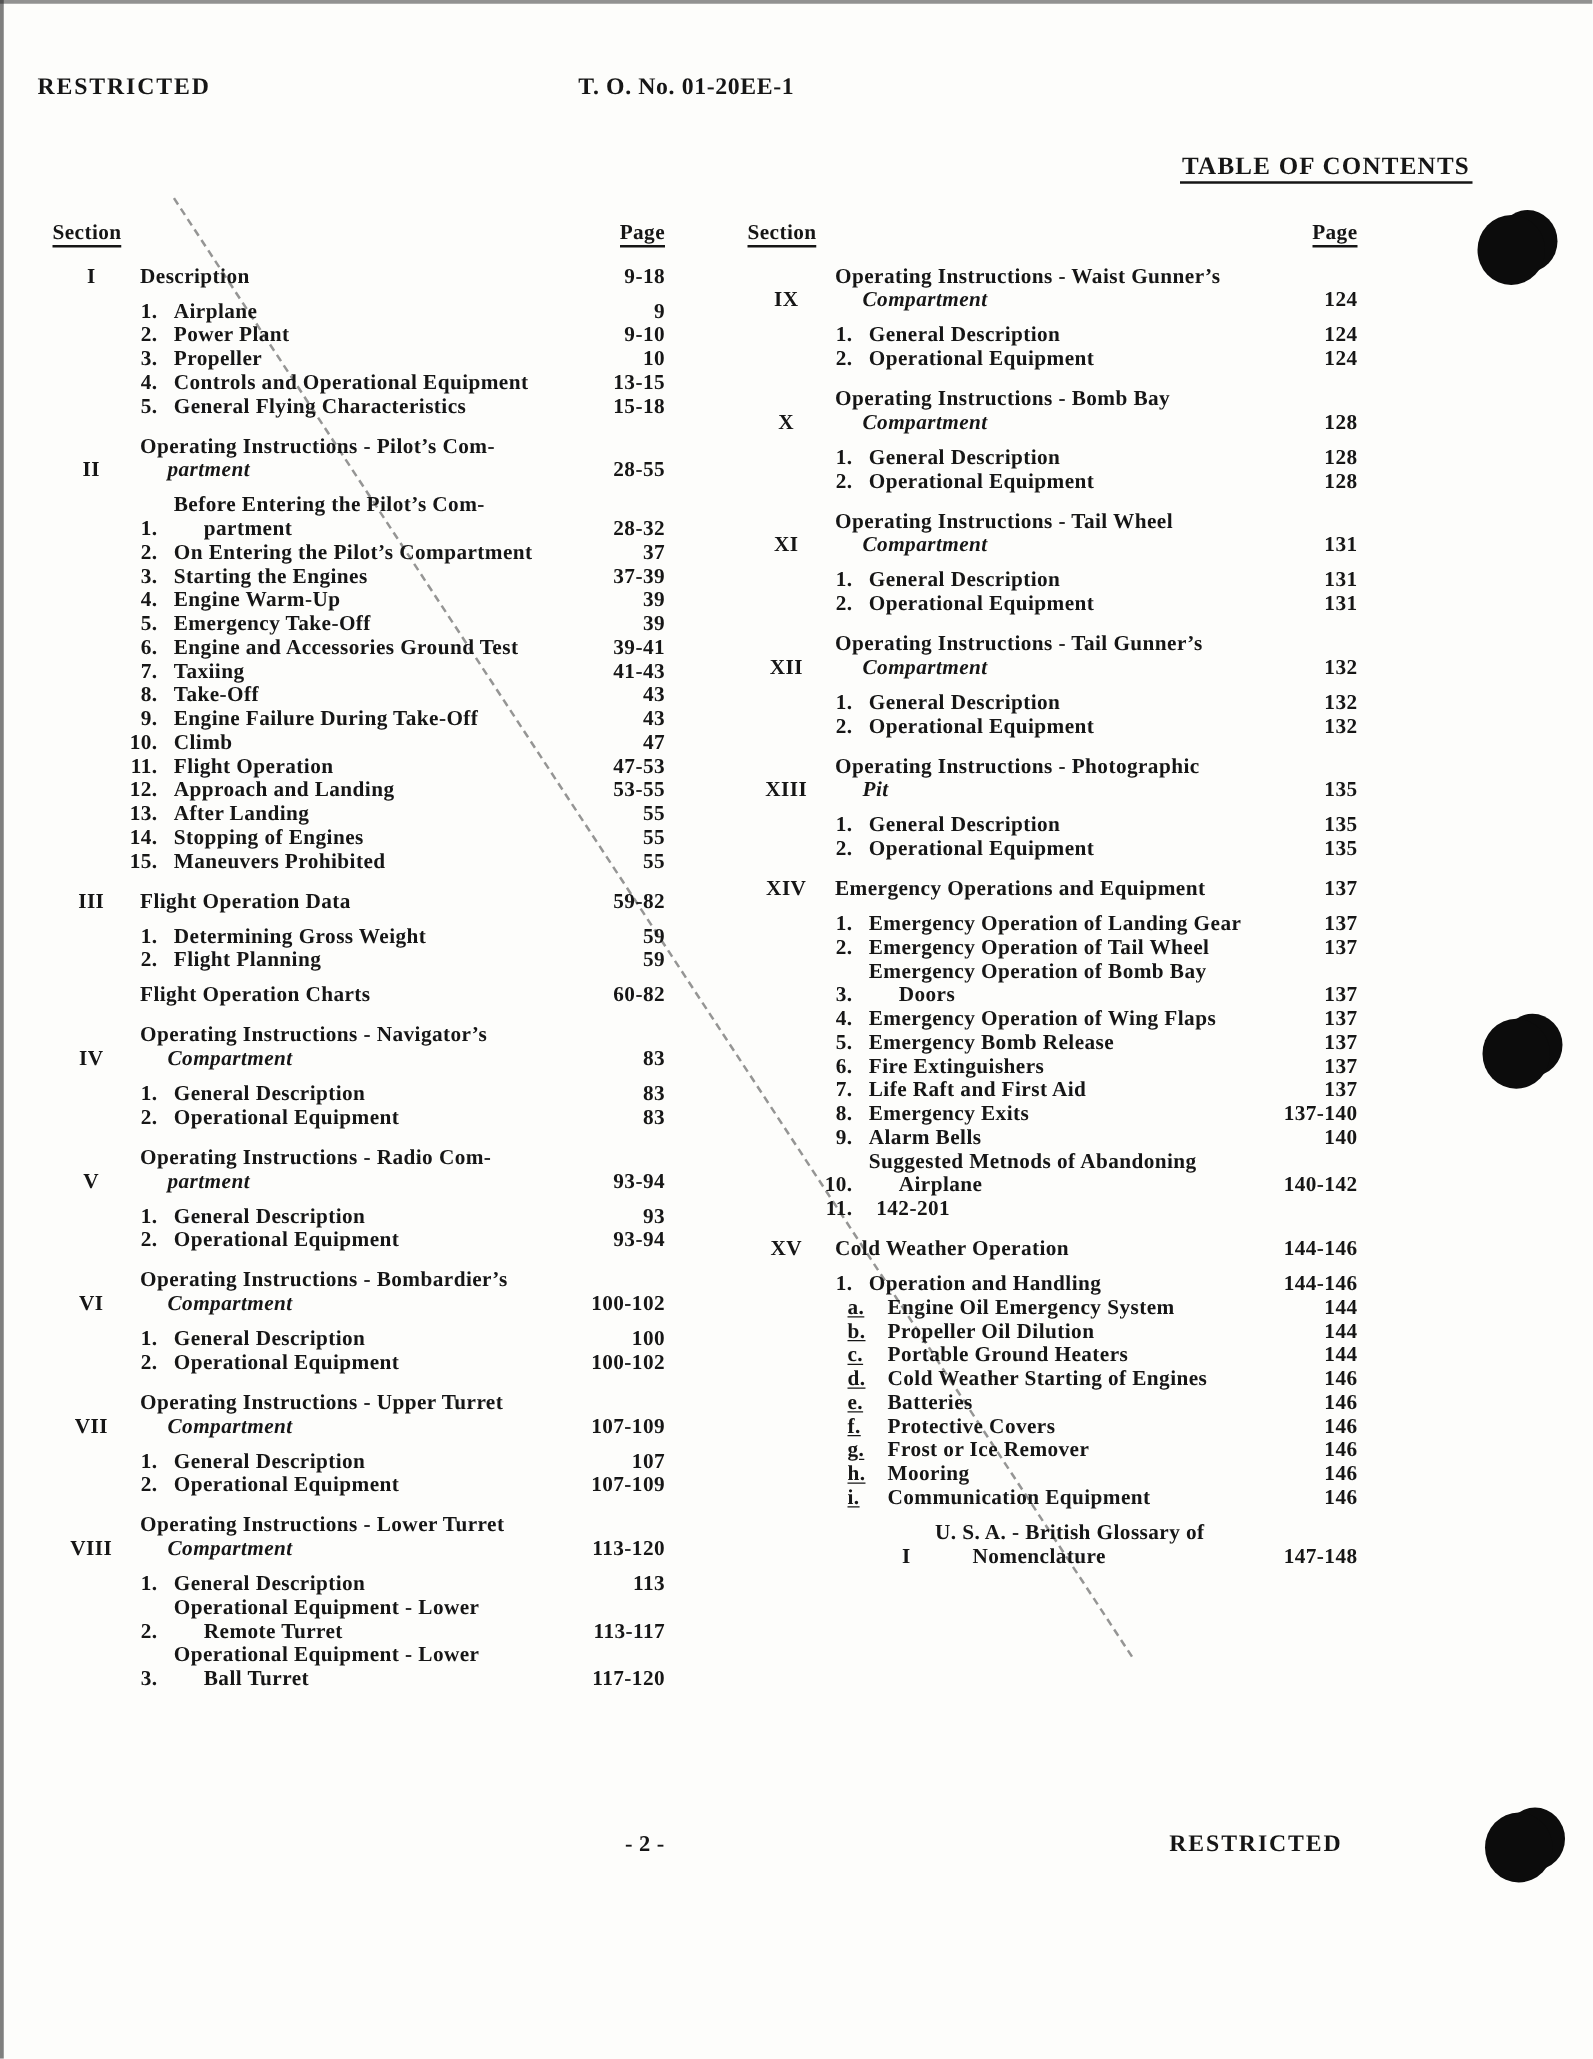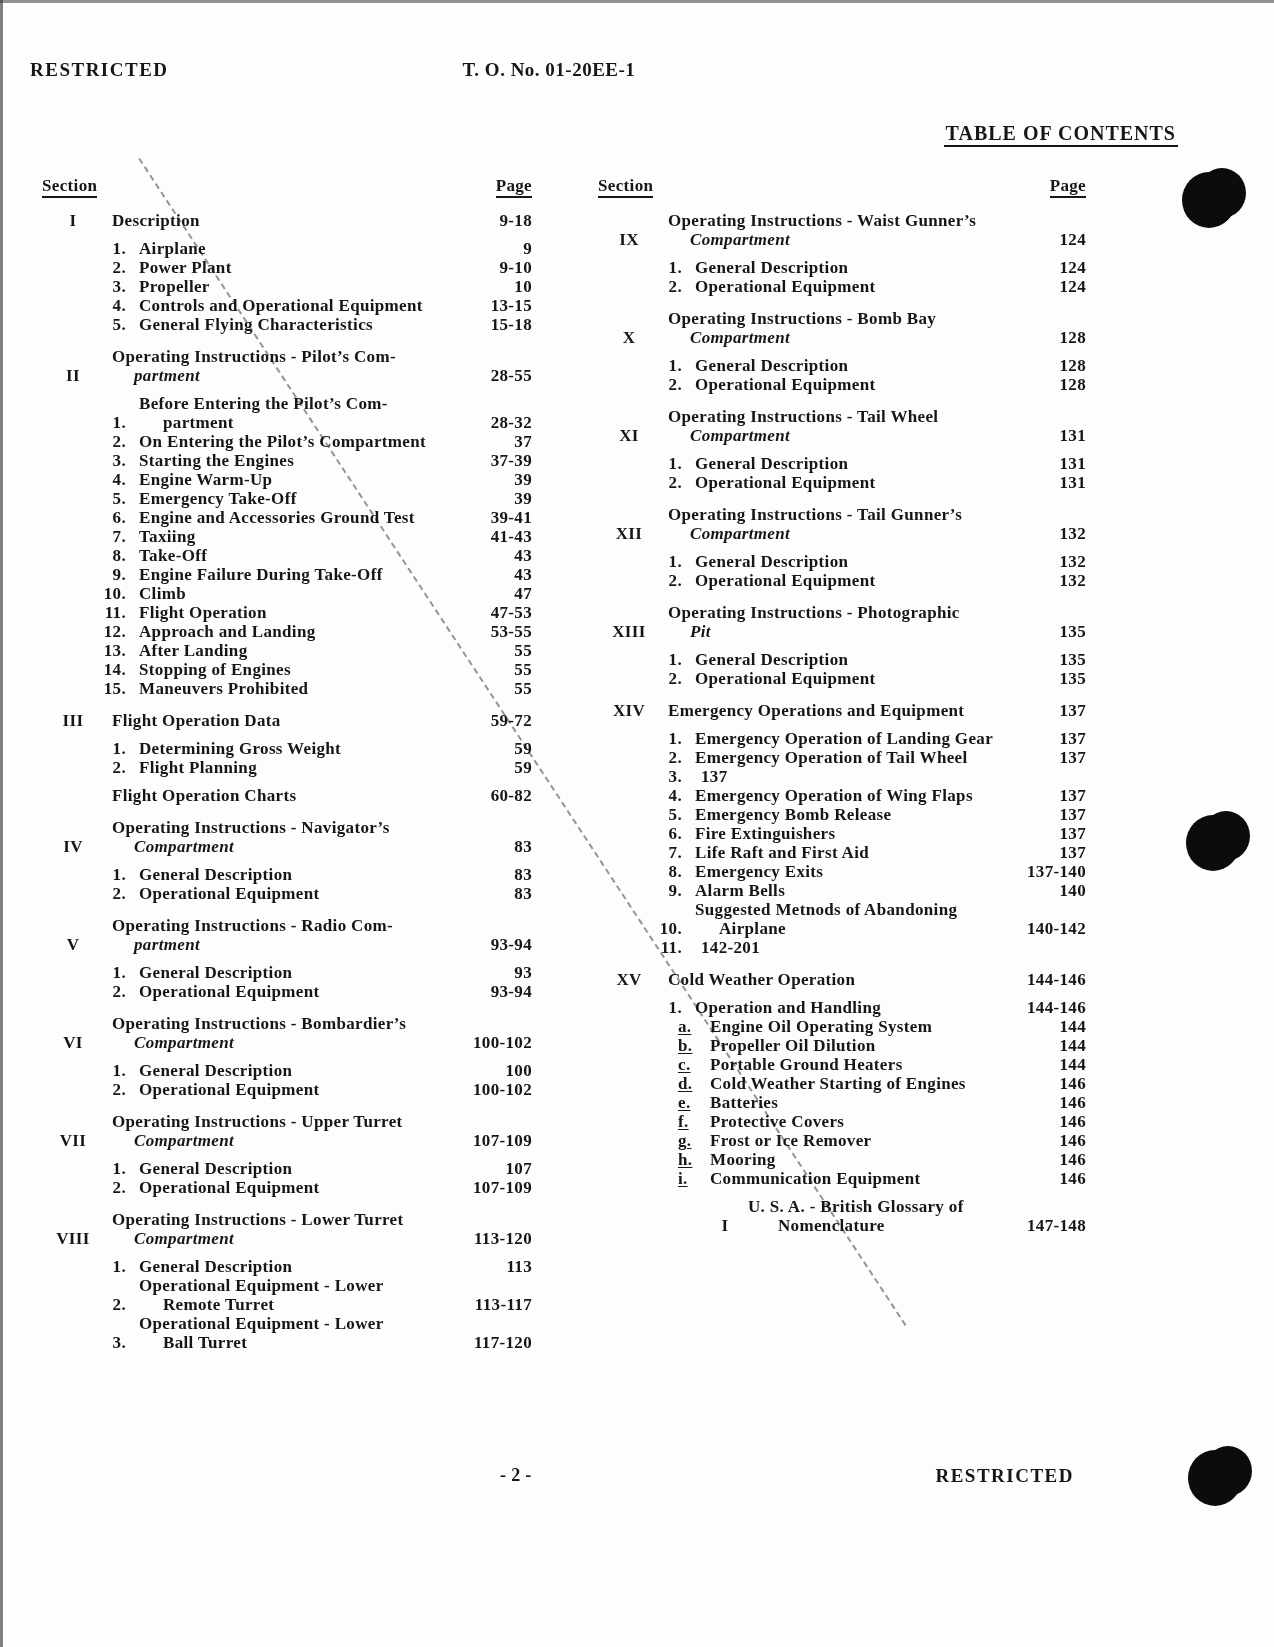--- a/index.html
+++ b/index.html
@@ -250,21 +250,21 @@
         <span class="text">
           <span class="line">Maneuvers Prohibited</span>
         </span>
         <span class="page">55</span>
       </div>
       <div class="row section">
         <span class="label">III</span>
         <span class="text">
           <span class="line">Flight Operation Data</span>
         </span>
-        <span class="page">59-72</span>
+        <span class="page">59-82</span>
       </div>
       <div class="row item first">
         <span class="label">1.</span>
         <span class="text">
           <span class="line">Determining Gross Weight</span>
         </span>
         <span class="page">59</span>
       </div>
       <div class="row item">
         <span class="label">2.</span>
@@ -530,20 +530,24 @@
       </div>
       <div class="row item">
         <span class="label">2.</span>
         <span class="text">
           <span class="line">Emergency Operation of Tail Wheel</span>
         </span>
         <span class="page">137</span>
       </div>
       <div class="row item">
         <span class="label">3.</span>
+        <span class="text">
+          <span class="line">Emergency Operation of Bomb Bay</span>
+          <span class="line">Doors</span>
+        </span>
         <span class="page">137</span>
       </div>
       <div class="row item">
         <span class="label">4.</span>
         <span class="text">
           <span class="line">Emergency Operation of Wing Flaps</span>
         </span>
         <span class="page">137</span>
       </div>
       <div class="row item">
@@ -603,21 +607,21 @@
       <div class="row item first">
         <span class="label">1.</span>
         <span class="text">
           <span class="line">Operation and Handling</span>
         </span>
         <span class="page">144-146</span>
       </div>
       <div class="row letter">
         <span class="label">a.</span>
         <span class="text">
-          <span class="line">Engine Oil Operating System</span>
+          <span class="line">Engine Oil Emergency System</span>
         </span>
         <span class="page">144</span>
       </div>
       <div class="row letter">
         <span class="label">b.</span>
         <span class="text">
           <span class="line">Propeller Oil Dilution</span>
         </span>
         <span class="page">144</span>
       </div>

